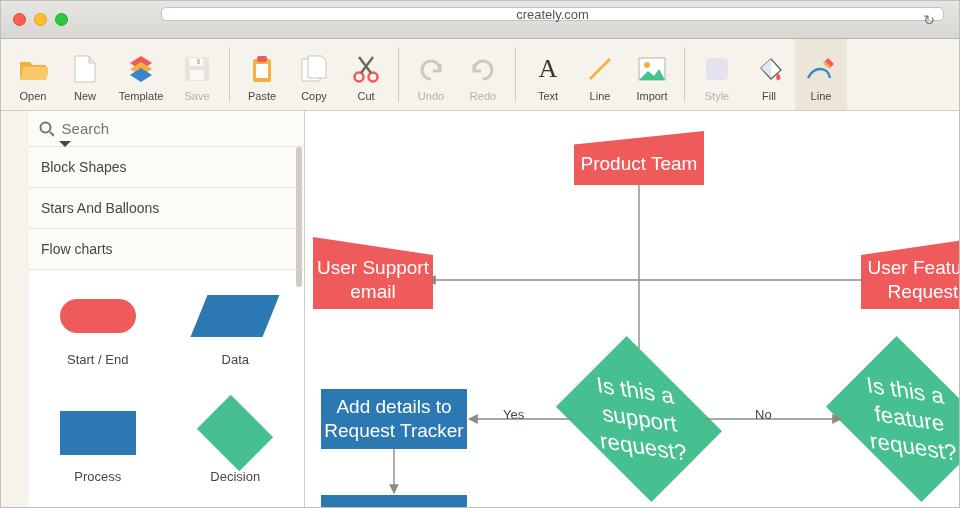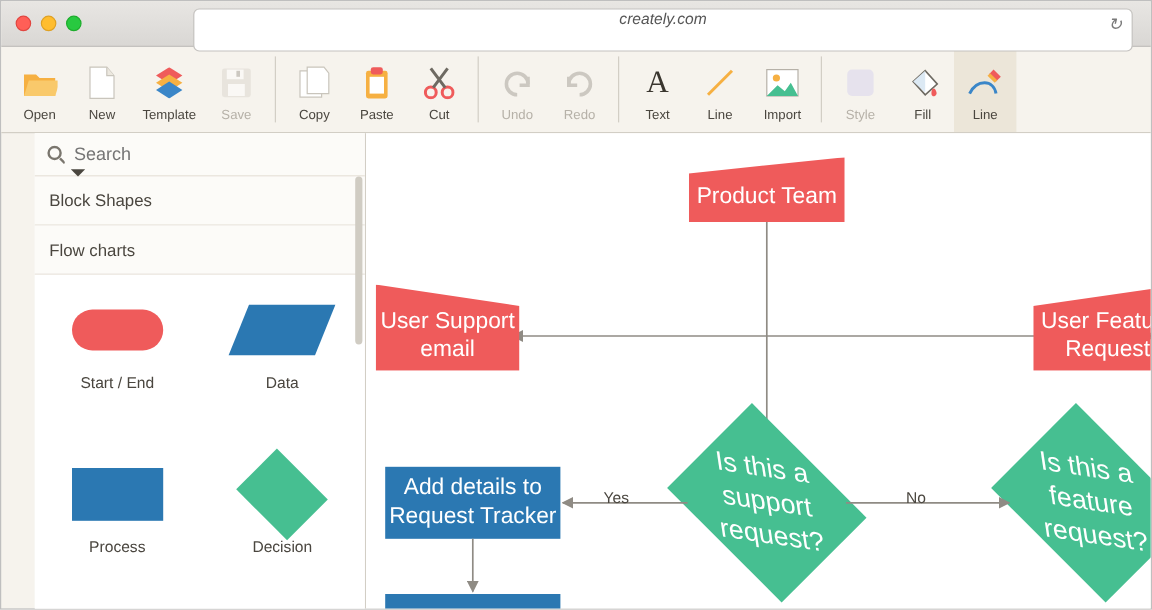--- a/index.html
+++ b/index.html
@@ -18,23 +18,23 @@
     padding: 0 12px;
     position: relative;
   }
   .traffic { display: flex; gap: 8px; }
   .light { width: 13px; height: 13px; border-radius: 50%; }
   .light.red { background: #ff5f57; border:1px solid #e14640;}
   .light.yellow { background: #ffbd2e; border:1px solid #dfa123;}
   .light.green { background: #28c940; border:1px solid #1dad2c;}
   .url-bar {
     position:absolute; left:160px; right:15px; top:6px;
-    height: 36px; background: #fff; border:1px solid #c4c2bf;
-    border-radius: 5px; display:flex; align-items:flex-start; justify-content:center;
-    font-size: 13px; color:#555;font-style:italic;
+    height: 14px; background: #fff; border:1px solid #c4c2bf;
+    border-radius: 5px; display:flex; align-items:center; justify-content:center;
+    font-size: 13px; color:#555;
   }
   .url-bar .reload {
     position:absolute; right:8px; top:4px; color:#7a7a7a; font-size:14px;
   }
   
   .toolbar {
     height: 72px;
     background: #f6f3ed;
     border-bottom: 1px solid #d2cec5;
     display:flex; align-items:stretch;
@@ -169,36 +169,36 @@
             <rect x="13" y="3" width="3" height="5" fill="#9b968d"></rect>
           </svg>
       </div>
       <span class="lbl">Save</span>
     </div>
   </div>
   <div class="tsep"></div>
   <div class="tgroup">
     <div class="tbtn">
       <div class="ico">
-        <svg width="28" height="28">
-            <path d="M2 4h14l4 5v17H2z" fill="#fff" stroke="#c9c5bc"></path>
-            <path d="M8 1h14l4 5v17H8z" fill="#fff" stroke="#c9c5bc"></path>
-          </svg>
-      </div>
-      <span class="lbl">Copy</span>
-    </div>
-    <div class="tbtn">
-      <div class="ico">
         <svg width="24" height="28">
             <rect x="3" y="4" width="18" height="23" rx="2" fill="#f6b042"></rect>
             <rect x="7" y="1" width="10" height="6" rx="2" fill="#ef5b5b"></rect>
             <rect x="6" y="9" width="12" height="14" fill="#fff"></rect>
           </svg>
       </div>
       <span class="lbl">Paste</span>
+    </div>
+    <div class="tbtn">
+      <div class="ico">
+        <svg width="28" height="28">
+            <path d="M2 4h14l4 5v17H2z" fill="#fff" stroke="#c9c5bc"></path>
+            <path d="M8 1h14l4 5v17H8z" fill="#fff" stroke="#c9c5bc"></path>
+          </svg>
+      </div>
+      <span class="lbl">Copy</span>
     </div>
     <div class="tbtn">
       <div class="ico">
         <svg width="26" height="28">
             <circle cx="6" cy="22" r="4.5" fill="none" stroke="#ef5b5b" stroke-width="2.5"></circle>
             <circle cx="20" cy="22" r="4.5" fill="none" stroke="#ef5b5b" stroke-width="2.5"></circle>
             <path d="M8 18L20 2M18 18L6 2" stroke="#6e6a62" stroke-width="2.5"></path>
           </svg>
       </div>
       <span class="lbl">Cut</span>
@@ -289,20 +289,21 @@
   <div class="sidebar">
     <div class="search-row">
       <svg width="16" height="16">
           <circle cx="6.5" cy="6.5" r="5" fill="none" stroke="#7a766e" stroke-width="2"></circle>
           <line x1="11" y1="11" x2="15" y2="15" stroke="#7a766e" stroke-width="2"></line>
         </svg>
       <input type="text" placeholder="Search" style="">
       <div class="tri"></div>
     </div>
     <div class="cat">Block Shapes</div>
+    <div class="cat">Stars And Balloons</div>
     <div class="cat">Flow charts</div>
     <div class="shape-grid">
       <div class="shape-cell">
         <div class="shp">
             <div style="width:76px;height:34px;background:#ef5b5b;border-radius:17px;"></div>
           </div>
         <div class="cap">Start / End</div>
       </div>
       <div class="shape-cell">
         <div class="shp">

